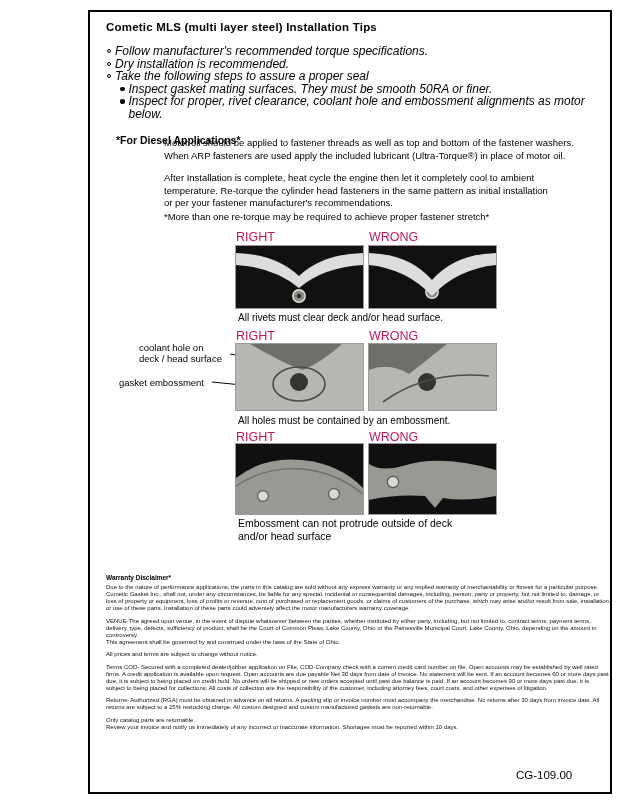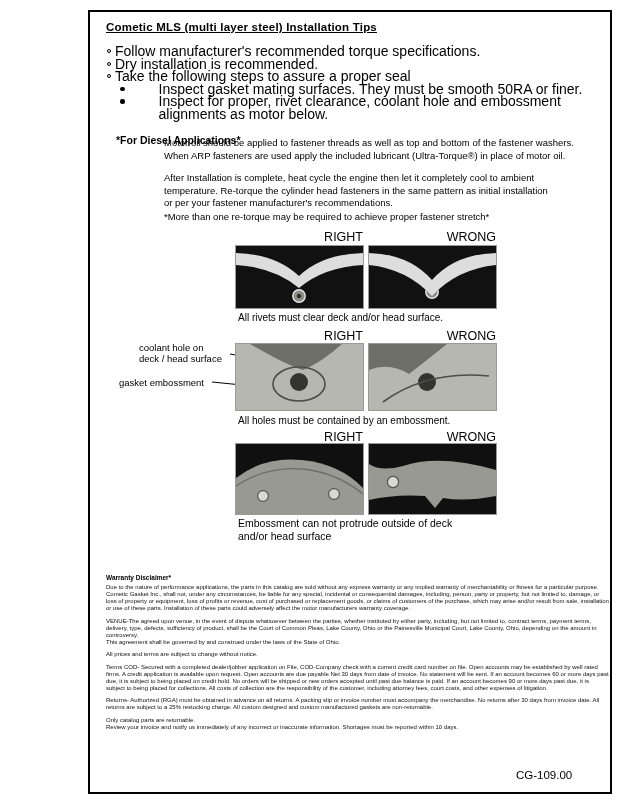--- a/index.html
+++ b/index.html
@@ -1,29 +1,29 @@
 <!DOCTYPE html>
 <html><head>
 <meta charset="utf-8">
 <style>
   * { margin:0; padding:0; box-sizing:border-box; }
   html,body { background:#ffffff; }
   body { font-family:"Liberation Sans", sans-serif; color:#000; }
   .page { position:relative; width:618px; height:800px; background:#fff; overflow:hidden; }
   .frame { position:absolute; left:88px; top:10px; width:524px; height:784px; border:2px solid #000; }
-  .title { position:absolute; left:106px; top:21px; font-size:11.5px; font-weight:bold; text-decoration:underline; letter-spacing:.2px; }
-  .tips { position:absolute; left:107px; top:45px; font-size:14px; line-height:12.5px; }
+  .title { position:absolute; left:106px; top:21px; font-size:11.5px; font-weight:bold; letter-spacing:.2px; }
+  .tips { position:absolute; left:107px; top:45px; font-size:12px; line-height:12.5px;font-style:italic; }
   .tip-row { display:flex; align-items:flex-start; }
   .b-open { flex:none; width:4px; height:4px; border:1px solid #000; border-radius:50%; margin:4px 4px 0 0; }
   .b-fill { flex:none; width:4.5px; height:4.5px; background:#000; border-radius:50%; margin:4px 4px 0 0; }
-  .sub { margin-left:13px;gap:30px; }
+  .sub { margin-left:13px; }
   .diesel-h { position:absolute; left:116px; top:134px; font-size:10.5px; font-weight:bold; }
   .diesel-p { position:absolute; left:116px; width:482px; font-size:9.5px; line-height:12.5px; white-space:pre-line;margin-left:48px; }
   .p1 { top:137px; } .p2 { top:172px; } .p3 { top:211px; }
-  .dlabel { position:absolute; width:127px; text-align:right; font-size:12.5px; color:#000000; }
+  .dlabel { position:absolute; width:127px; text-align:left; font-size:12.5px; color:#be185d; }
   .diag { position:absolute; width:127px; line-height:0; outline:1px solid #9a9a96; background:#111; }
   .cap { position:absolute; left:238px; font-size:10px; white-space:pre-line; }
   .cap3 { font-size:10.5px; line-height:13px; }
   .side-label { position:absolute; font-size:9.5px; line-height:11px; white-space:pre-line; }
   .ptr { position:absolute; left:0; top:0; width:618px; height:800px; pointer-events:none; }
   .warr-h { position:absolute; left:106px; top:574px; font-size:6.5px; font-weight:bold; }
   .warr { position:absolute; left:106px; top:584px; width:503px; font-size:6px; line-height:7px; color:#111; }
   .warr p { margin-bottom:5.5px; white-space:pre-line; }
   .footer { position:absolute; left:516px; top:757px; font-size:11.5px;margin-top:12px; }
 </style>

